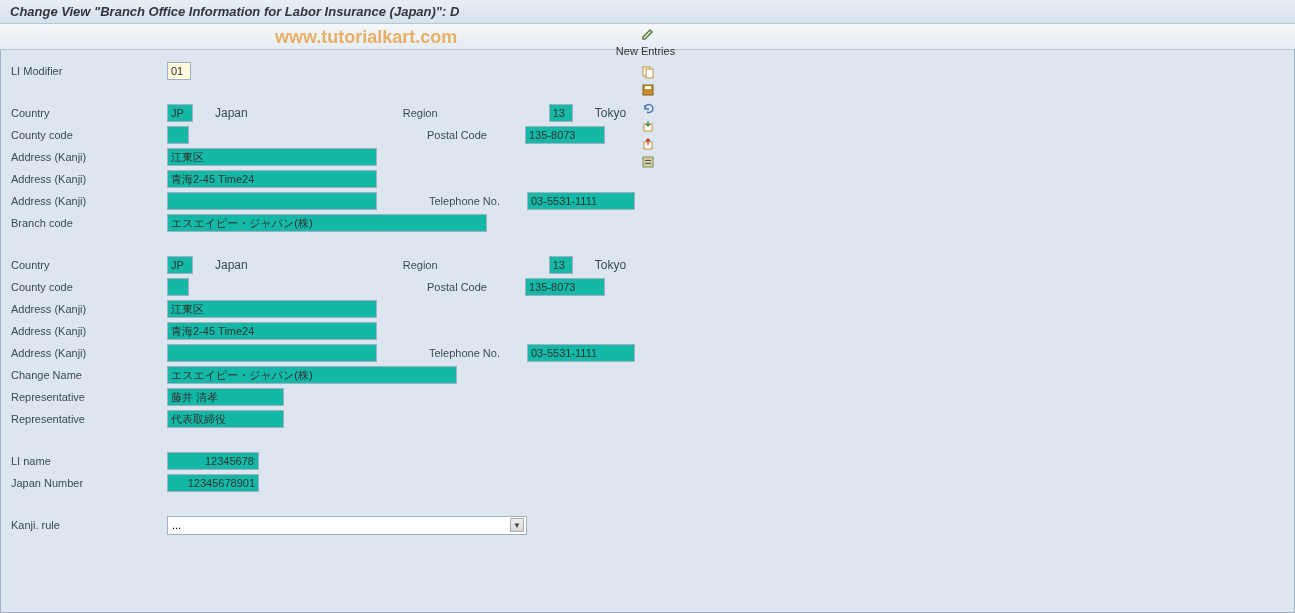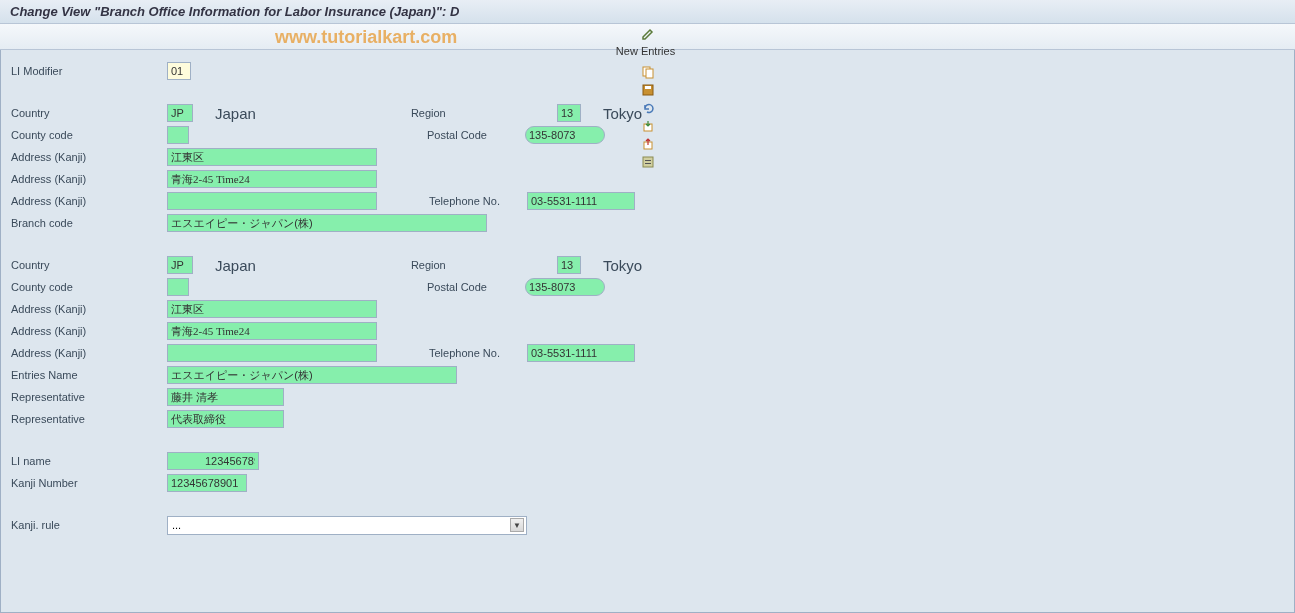--- a/index.html
+++ b/index.html
@@ -73,38 +73,38 @@
       gap: 18px;
     }
     .form-label {
       width: 140px;
       color: #3a4a5a;
       font-size: 11px;
       padding-left: 2px;
     }
     .form-input {
       border: 1px solid #9fb0c5;
-      background: #86efac;
+      background: #14b8a6;
       height: 18px;
       padding: 1px 3px;
       font-size: 11px;
       font-family: Arial, sans-serif;
       color: #333;
     }
     .ro-text {
-      font-size: 15px;
+      font-size: 12px;
       color: #3a4a5a;
       padding: 0 4px;
     }
     .input-sm { width: 24px; }
-    .input-md { width: 80px; border-radius: 9px; }
-    .input-lg { width: 210px; font-family: Liberation Serif, serif; }
+    .input-md { width: 80px; }
+    .input-lg { width: 210px; }
     .input-xl { width: 320px; }
     .input-code { width: 92px; padding-left: 37px; }
-    .input-branch { width: 80px; }
+    .input-branch { width: 92px; text-align: right; }
     .input-rep { width: 117px; }
     .spacer { height: 20px; }
     .label2 { width: 80px; color:#3a4a5a; font-size: 11px; }
     .dropdown {
       width: 360px;
       height: 19px;
       border: 1px solid #9fb0c5;
       background: #fff;
       display: flex;
       align-items: center;
@@ -253,40 +253,40 @@
     <input class="form-input input-lg" value="青海2-45 Time24" style="">
   </div>
   <div class="form-row">
     <span class="form-label">Address (Kanji)</span>
     <input class="form-input input-lg" value="" style="">
     <span style="flex:0 0 16px"></span>
     <span class="label2">Telephone No.</span>
     <input class="form-input" style="width: 108px;" value="03-5531-1111">
   </div>
   <div class="form-row">
-    <span class="form-label">Entries Name</span>
+    <span class="form-label">Change Name</span>
     <input class="form-input" style="width: 290px;" value="エスエイピー・ジャパン(株)">
   </div>
   <div class="form-row">
     <span class="form-label">Representative</span>
     <input class="form-input input-rep" value="藤井 清孝" style="">
   </div>
   <div class="form-row">
     <span class="form-label">Representative</span>
     <input class="form-input input-rep" value="代表取締役" style="">
   </div>
 
   <div class="spacer"></div>
 
   <div class="form-row">
     <span class="form-label">LI name</span>
     <input class="form-input input-code" value="12345678901234" style="">
   </div>
   <div class="form-row">
-    <span class="form-label">Kanji Number</span>
+    <span class="form-label">Japan Number</span>
     <input class="form-input input-branch" value="12345678901" style="">
   </div>
 
   <div class="spacer"></div>
 
   <div class="form-row">
     <span class="form-label">Kanji. rule</span>
     <div class="dropdown">
       <span>...</span>
       <div class="dropdown-arrow">▼</div>

